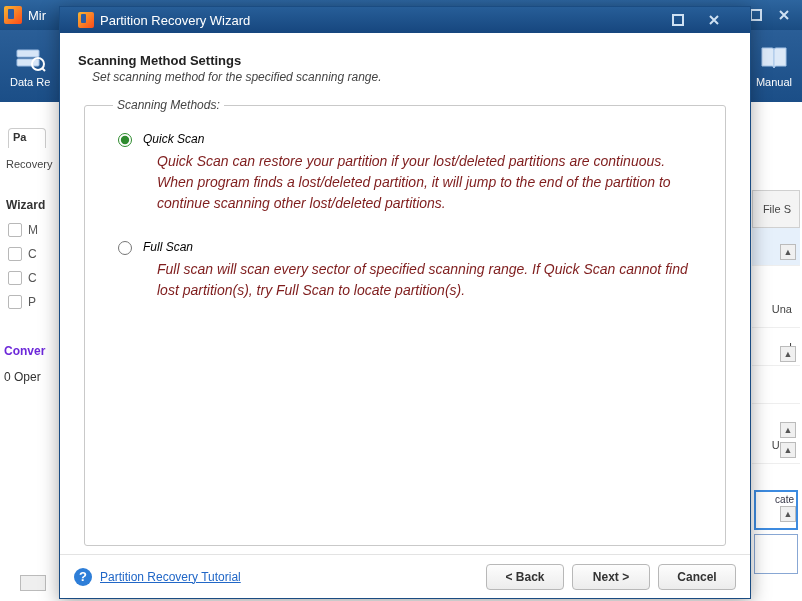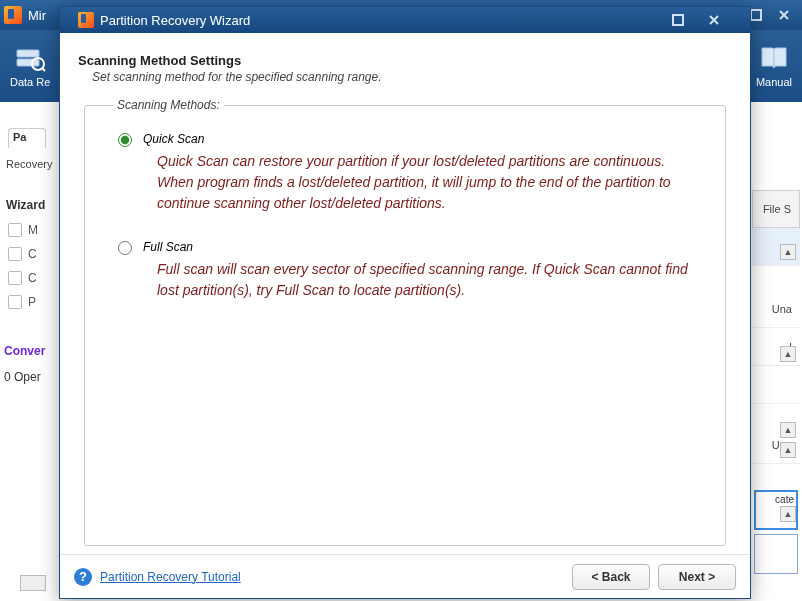--- a/index.html
+++ b/index.html
@@ -191,15 +191,16 @@
   </div>
 
   <div class="modal-footer">
     <div class="help">
       <span class="help-icon">?</span>
       <a href="#">Partition Recovery Tutorial</a>
     </div>
     <span class="spacer"></span>
     <button class="btn">&lt; Back</button>
     <button class="btn">Next &gt;</button>
+    <button class="btn">Cancel</button>
   </div>
 
 </div>
 
 </body></html>

